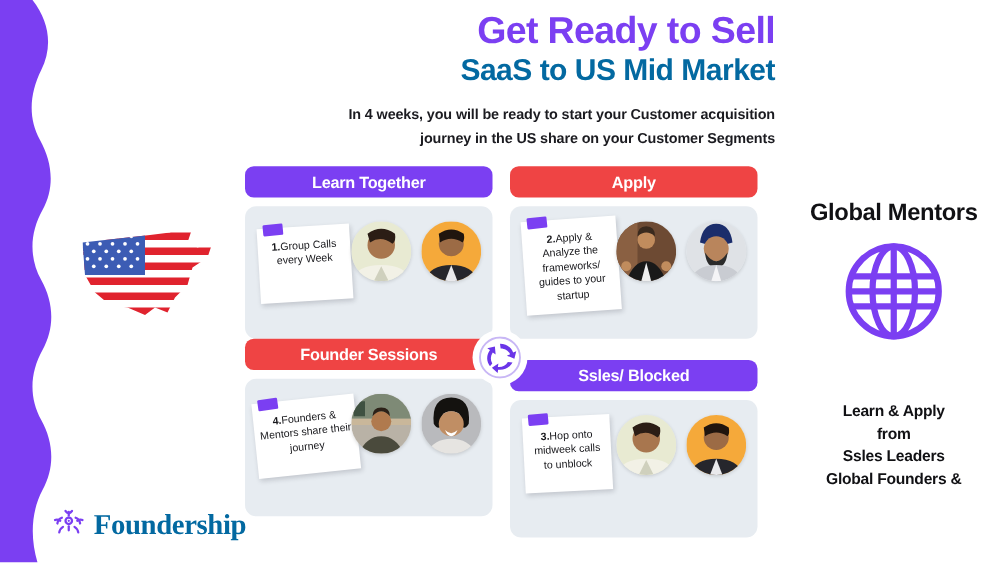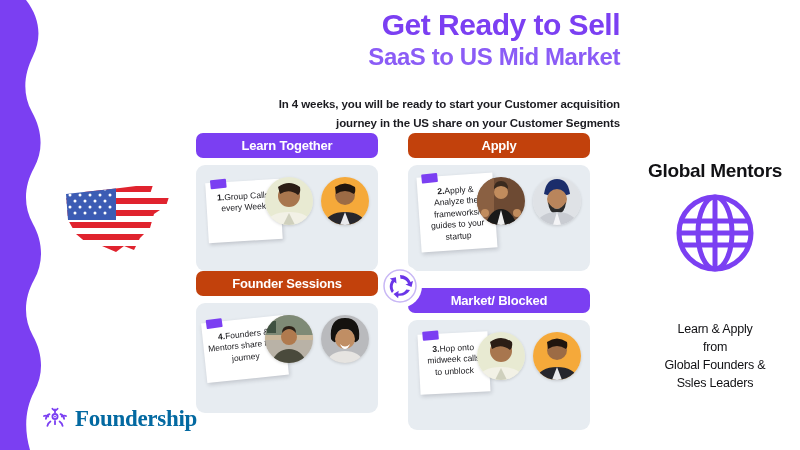--- a/index.html
+++ b/index.html
@@ -13,41 +13,41 @@
 
   
   .wave-band{position:absolute;left:0;top:0;width:60px;height:450px;}
 
   
   .title-wrap{position:absolute;left:180px;top:8px;width:440px;text-align:right;}
   .title-main{
     font-size:30px;font-weight:bold;color:#7B3FF2;letter-spacing:-0.5px;line-height:1.12;
   }
   .title-sub{
-    font-size:24px;font-weight:bold;color:#8b5cf6;letter-spacing:-0.4px;line-height:1.2;margin-top:1px;
+    font-size:24px;font-weight:bold;color:#0369a1;letter-spacing:-0.4px;line-height:1.2;margin-top:1px;
   }
   .subtitle{
-    margin-top:24px;font-size:11.5px;font-weight:bold;color:#1b1b20;line-height:1.65;
+    margin-top:12px;font-size:11.5px;font-weight:bold;color:#1b1b20;line-height:1.65;
     letter-spacing:-0.1px;
   }
 
   
   .grid{position:absolute;left:196px;top:133px;width:410px;height:295px;}
-  .quad{position:absolute;width:182px;}
+  .quad{position:absolute;width:198px;}
   .q-tl{left:0;top:0;}
   .q-tr{left:212px;top:0;}
   .q-bl{left:0;top:138px;}
   .q-br{left:212px;top:155px;}
 
   .pill{
     height:25px;border-radius:7px;display:flex;align-items:center;justify-content:center;
     color:#ffffff;font-size:13px;font-weight:bold;letter-spacing:-0.2px;
   }
   .pill.purple{background:#7B3FF2;}
-  .pill.black{background:#c2410c;}
+  .pill.black{background:#ef4444;}
 
   .panel{
     margin-top:7px;height:106px;background:#E7ECF1;border-radius:9px;position:relative;
   }
   .panel.tall{height:110px;}
 
   
   .note{
     position:absolute;left:11px;top:12px;width:74px;min-height:60px;
     background:#ffffff;box-shadow:1px 2px 4px rgba(20,20,40,.18);
@@ -79,21 +79,21 @@
     background:#ffffff;display:flex;align-items:center;justify-content:center;
     box-shadow:0 0 0 3px #ffffff;
   }
 
   
   .right{position:absolute;left:630px;top:160px;width:170px;text-align:center;}
   .right-title{font-size:19px;font-weight:bold;color:#111114;letter-spacing:-0.3px;}
   .globe-wrap{margin-top:9px;display:flex;justify-content:center;}
   .right-foot{
     position:absolute;left:630px;top:320px;width:170px;text-align:center;
-    font-size:12.5px;font-weight:normal;color:#111114;line-height:1.45;letter-spacing:-0.2px;
+    font-size:12.5px;font-weight:bold;color:#111114;line-height:1.45;letter-spacing:-0.2px;
   }
 
   
   .flag{position:absolute;left:58px;top:172px;width:120px;height:86px;}
 
   
   .logo{position:absolute;left:42px;top:404px;display:flex;align-items:center;gap:7px;}
   .logo-text{
     font-family:"Liberation Serif", serif;font-size:23px;font-weight:bold;color:#0369a1;
     letter-spacing:-0.3px;
@@ -269,21 +269,21 @@
               <circle cx="24" cy="24" r="10" fill="#c08e64"></circle>
               <path d="M19 29 q5 5 10 0 q-2 5 -5 5 q-3 0 -5 -5 Z" fill="#ffffff"></path>
               <path d="M4 48 q6 -12 20 -12 q14 0 20 12 Z" fill="#e6e4e1"></path>
             </svg>
           </div>
         </div>
       </div>
     </div>
 
     <div class="quad q-br">
-      <div class="pill purple">Market/ Blocked</div>
+      <div class="pill purple">Ssles/ Blocked</div>
       <div class="panel tall">
         <div class="note n3">
           <span class="note-tape"></span>
           <b>3.</b><span>Hop onto midweek calls to unblock</span>
         </div>
         <div class="avatars">
           <div class="avatar">
             <svg width="48" height="48" viewBox="0 0 48 48">
               <rect width="48" height="48" fill="#E8EAD2"></rect>
               <circle cx="24" cy="19" r="11" fill="#A8764E"></circle>
@@ -329,22 +329,22 @@
           <line x1="6" y1="42" x2="78" y2="42"></line>
           <line x1="8" y1="54" x2="76" y2="54"></line>
         </g>
       </svg>
     </div>
   </div>
 
   <div class="right-foot">
     <div>Learn &amp; Apply</div>
     <div>from</div>
+    <div>Ssles Leaders</div>
     <div>Global Founders &amp;</div>
-    <div>Ssles Leaders</div>
   </div>
 
   <div class="logo">
     <span>
       <svg width="26" height="26" viewBox="0 0 26 26">
         <g stroke="#7B3FF2" stroke-width="1.8" fill="none" stroke-linecap="round">
           <path d="M13 8.5 l0 -3"></path>
           <path d="M10.4 7.2 q2.6 -3.4 5.2 0" transform="rotate(180 13 6)"></path>
           <path d="M7.5 10.2 q-3.2 1.2 -3.6 4.6"></path>
           <path d="M18.5 10.2 q3.2 1.2 3.6 4.6"></path>

